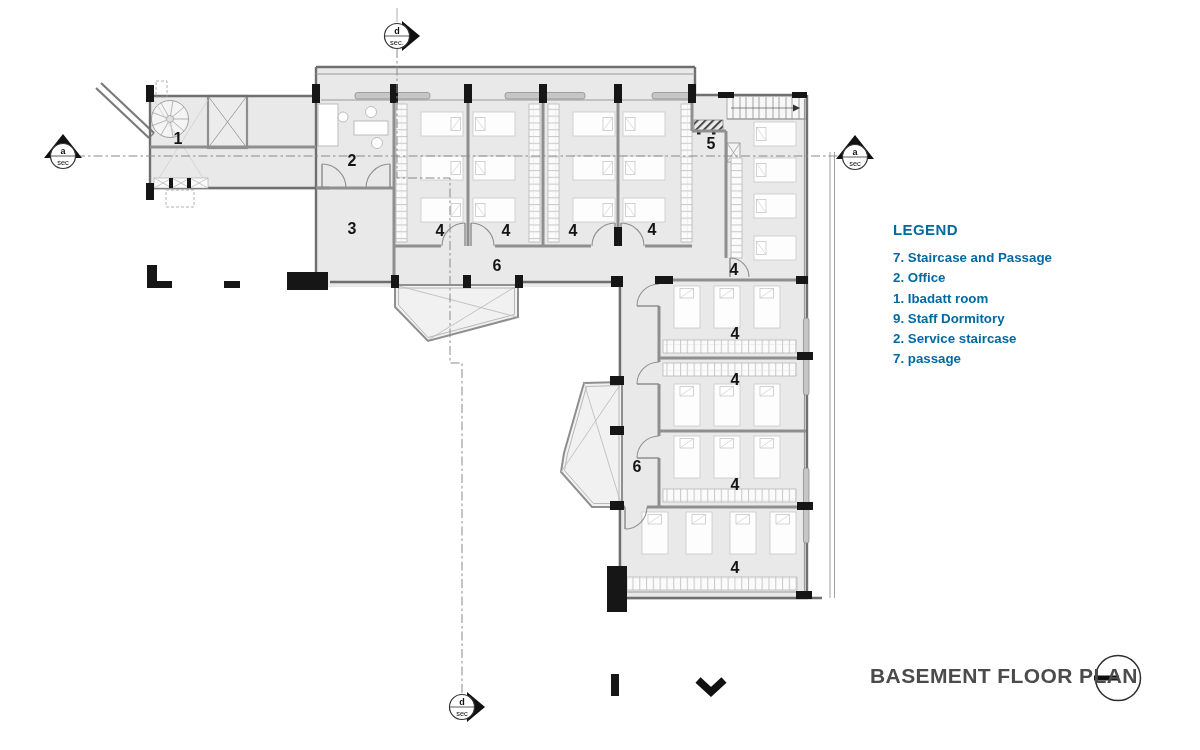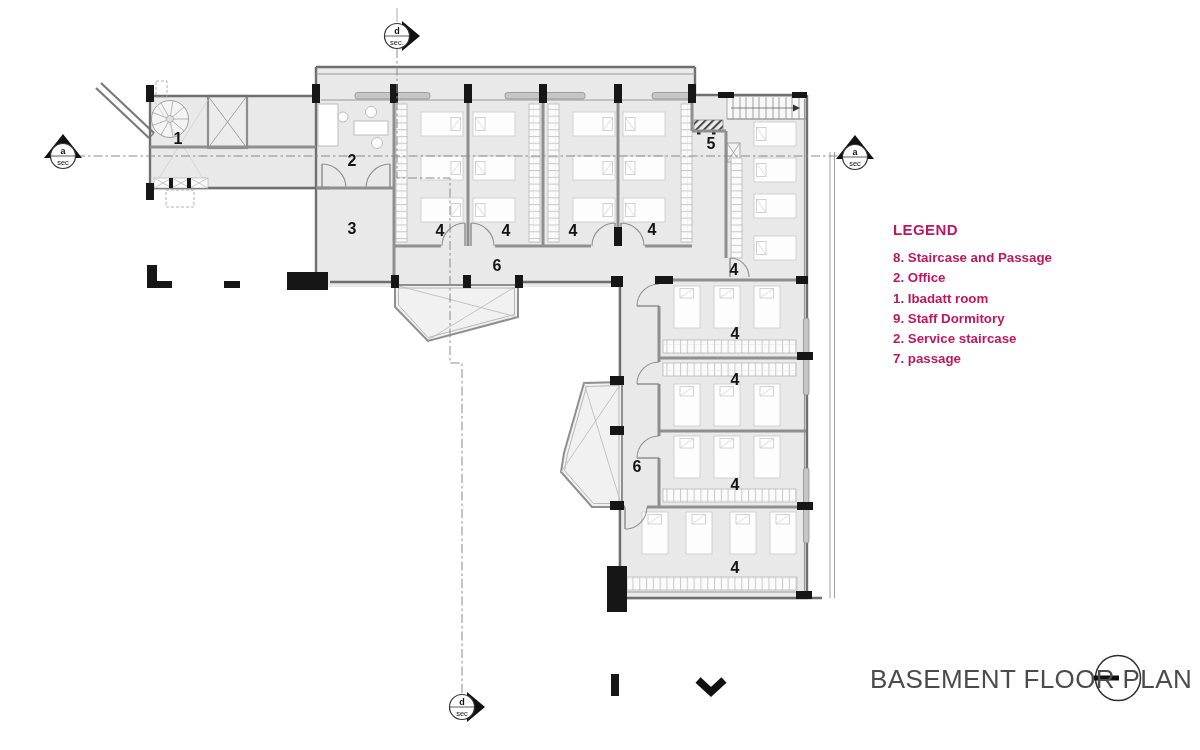--- a/index.html
+++ b/index.html
@@ -17,25 +17,25 @@
   .pfold{stroke:#c4c4c4;stroke-width:.6}
   .lockr{stroke:#b0b0b0;stroke-width:.7}
   .wallO{stroke:#6f6f6f;stroke-width:2.4;fill:none}
   .wallI{stroke:#8f8f8f;stroke-width:3;fill:none}
   .wallT{stroke:#9a9a9a;stroke-width:1.2;fill:none}
   .door{stroke:#909090;stroke-width:1.1;fill:none}
   .leaf{stroke:#8a8a8a;stroke-width:1.4;fill:none}
   .secline{stroke:#8a8a8a;stroke-width:1;fill:none;stroke-dasharray:9 3 2.5 3}
   .xline{stroke:#bdbdbd;stroke-width:.9}
   .blk{fill:#161616}
-  .legend{position:absolute;left:893px;top:221px;color:#be185d}
+  .legend{position:absolute;left:893px;top:221px;color:#0369a1}
   .legend-heading{font-size:15px;font-weight:700;letter-spacing:.4px;margin:0 0 10px 0}
   .legend-item{font-size:13.3px;line-height:20.3px;font-weight:600}
-  .title{position:absolute;left:870px;top:664px;font-size:26px;color:#4b4b4b;
-         letter-spacing:.4px;font-weight:400;white-space:nowrap}
+  .title{position:absolute;left:870px;top:664px;font-size:21px;color:#4b4b4b;
+         letter-spacing:.4px;font-weight:700;white-space:nowrap}
 </style>
 </head>
 <body>
 
 <svg width="1200" height="750" viewBox="0 0 1200 750">
   <defs>
     <pattern id="lkV" width="11" height="6.8" patternUnits="userSpaceOnUse">
       <rect width="11" height="6.8" fill="#fbfbfb"></rect>
       <line x1="0" y1="0.6" x2="11" y2="0.6" stroke="#b8b8b8" stroke-width="0.8"></line>
       <line x1="5.5" y1="0.6" x2="5.5" y2="6.8" stroke="#e3e3e3" stroke-width="0.5"></line>
@@ -363,21 +363,21 @@
     <text class="rl" x="735" y="490">4</text>
     <text class="rl" x="735" y="573">4</text>
     <text class="rl" x="711" y="149">5</text>
     <text class="rl" x="497" y="271">6</text>
     <text class="rl" x="637" y="472">6</text>
   </g>
 </svg>
 
 <div class="legend">
   <div class="legend-heading">LEGEND</div>
-  <div class="legend-item">8. Staircase and Passage</div>
+  <div class="legend-item">7. Staircase and Passage</div>
   <div class="legend-item">2. Office</div>
   <div class="legend-item">1. Ibadatt room</div>
   <div class="legend-item">9. Staff Dormitory</div>
   <div class="legend-item">2. Service staircase</div>
   <div class="legend-item">7. passage</div>
 </div>
 
 <div class="title">BASEMENT FLOOR PLAN</div>
 
 </body></html>

